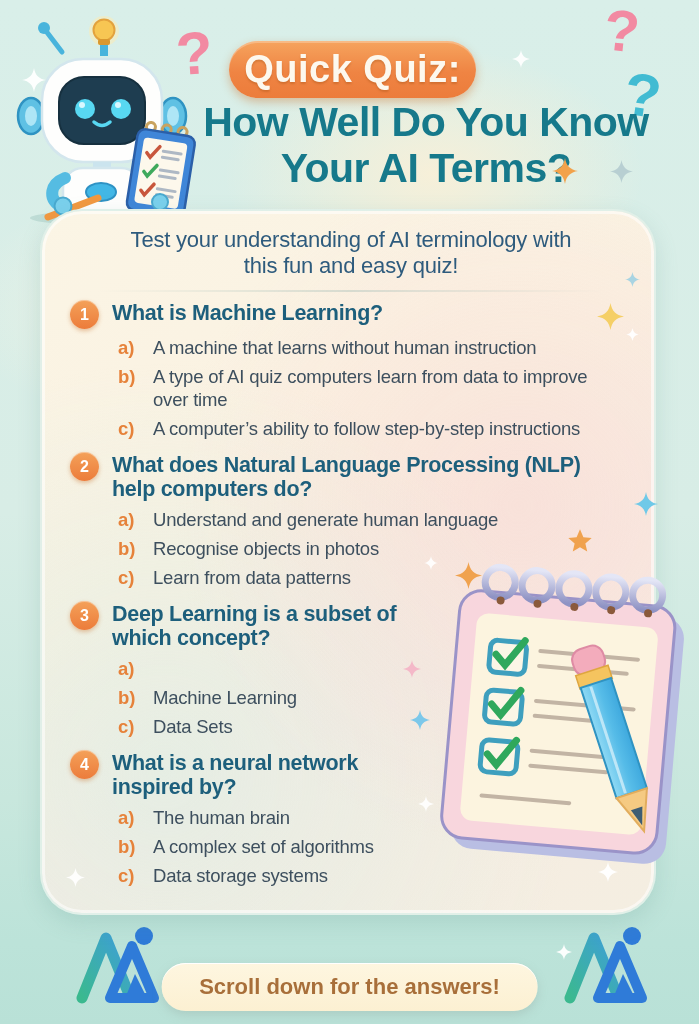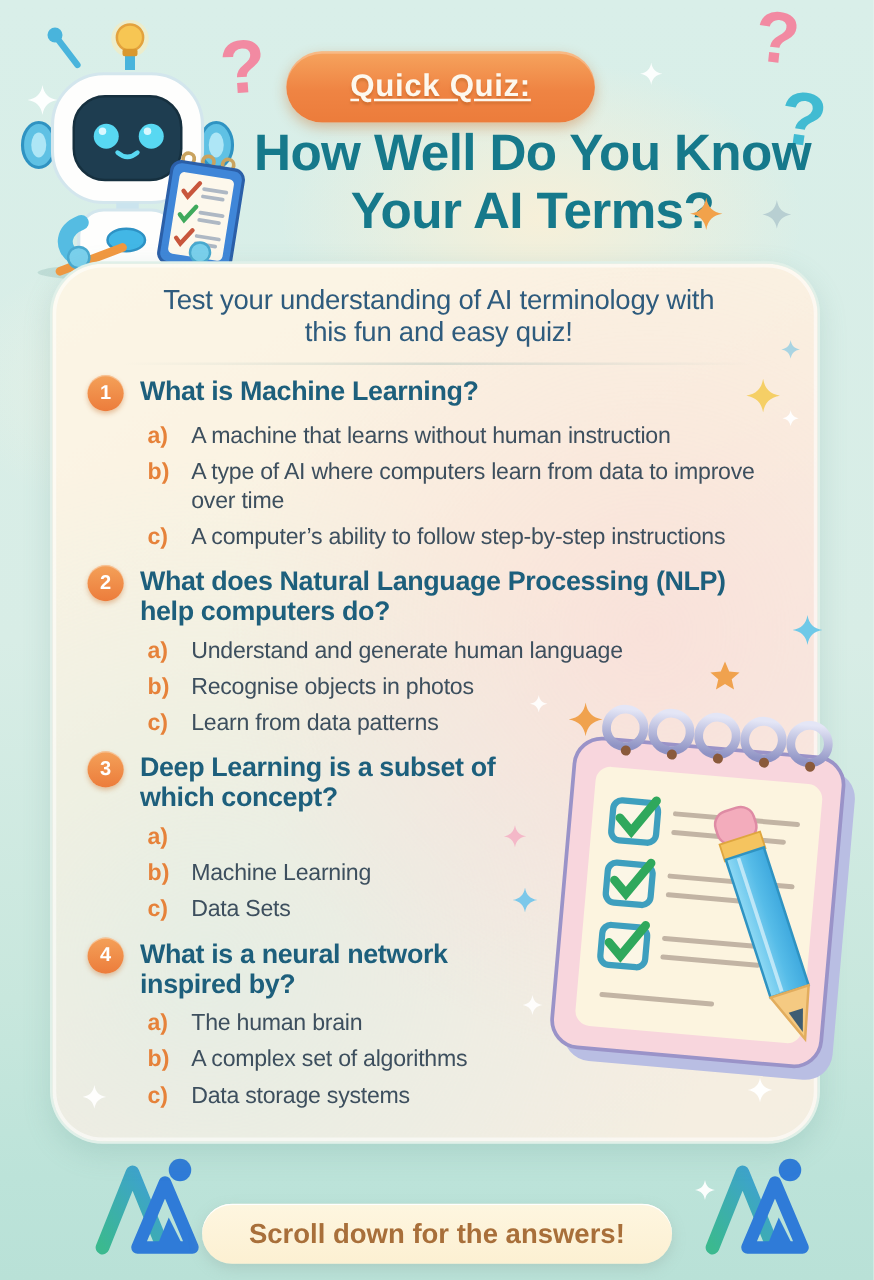--- a/index.html
+++ b/index.html
@@ -13,23 +13,22 @@
       radial-gradient(ellipse 260px 160px at 20% 30%, rgba(250,244,228,.5), rgba(250,244,228,0) 70%),
       linear-gradient(180deg,#D9EFE9 0%,#D8EDE6 50%,#C8E7DD 78%,#BCE3D9 92%,#B9E1D7 100%);
   }
 
   
   .badge{
     position:absolute; left:229px; top:41px; width:247px; height:57px;
     border-radius:29px; display:flex; align-items:center; justify-content:center;
     background:linear-gradient(180deg,#F6A45E 0%,#EF8443 55%,#EC7C3B 100%);
     box-shadow:0 4px 10px rgba(205,125,60,.45), inset 0 2px 0 rgba(255,255,255,.25);
-    color:#FDF8EE; font-size:25px; font-weight:bold; letter-spacing:.5px;
+    color:#FDF8EE; font-size:38px; font-weight:bold; letter-spacing:.5px;
     text-shadow:0 2px 2px rgba(160,80,20,.35);
-    text-decoration:underline;
   }
   .main-title{
     position:absolute; left:168px; top:100px; width:516px; text-align:center;
     color:#16798B; font-size:41px; font-weight:bold; line-height:1.12;
     letter-spacing:-.5px; white-space:pre-line;
   }
   .qmark{ position:absolute; font-weight:bold; line-height:1; user-select:none; }
   .qmark.pink-left { left:176px; top:24px;  font-size:60px; color:#F28AA2; transform:rotate(-4deg); }
   .qmark.pink-right{ left:604px; top:2px;   font-size:58px; color:#F28AA2; transform:rotate(6deg); }
   .qmark.teal-right{ left:624px; top:66px;  font-size:60px; color:#41BBD2; transform:rotate(8deg); }
@@ -178,21 +177,21 @@
         <span class="q-num">1</span>
         <h3 class="q-title">What is Machine Learning?</h3>
       </div>
       <div class="options">
         <div class="option">
           <span class="opt-letter">a)</span>
           <span class="opt-text">A machine that learns without human instruction</span>
         </div>
         <div class="option">
           <span class="opt-letter">b)</span>
-          <span class="opt-text">A type of AI where computers learn from data to improve
+          <span class="opt-text">A type of AI quiz computers learn from data to improve
 over time</span>
         </div>
         <div class="option">
           <span class="opt-letter">c)</span>
           <span class="opt-text">A computer’s ability to follow step-by-step instructions</span>
         </div>
       </div>
     </div>
 
     <div class="question">

